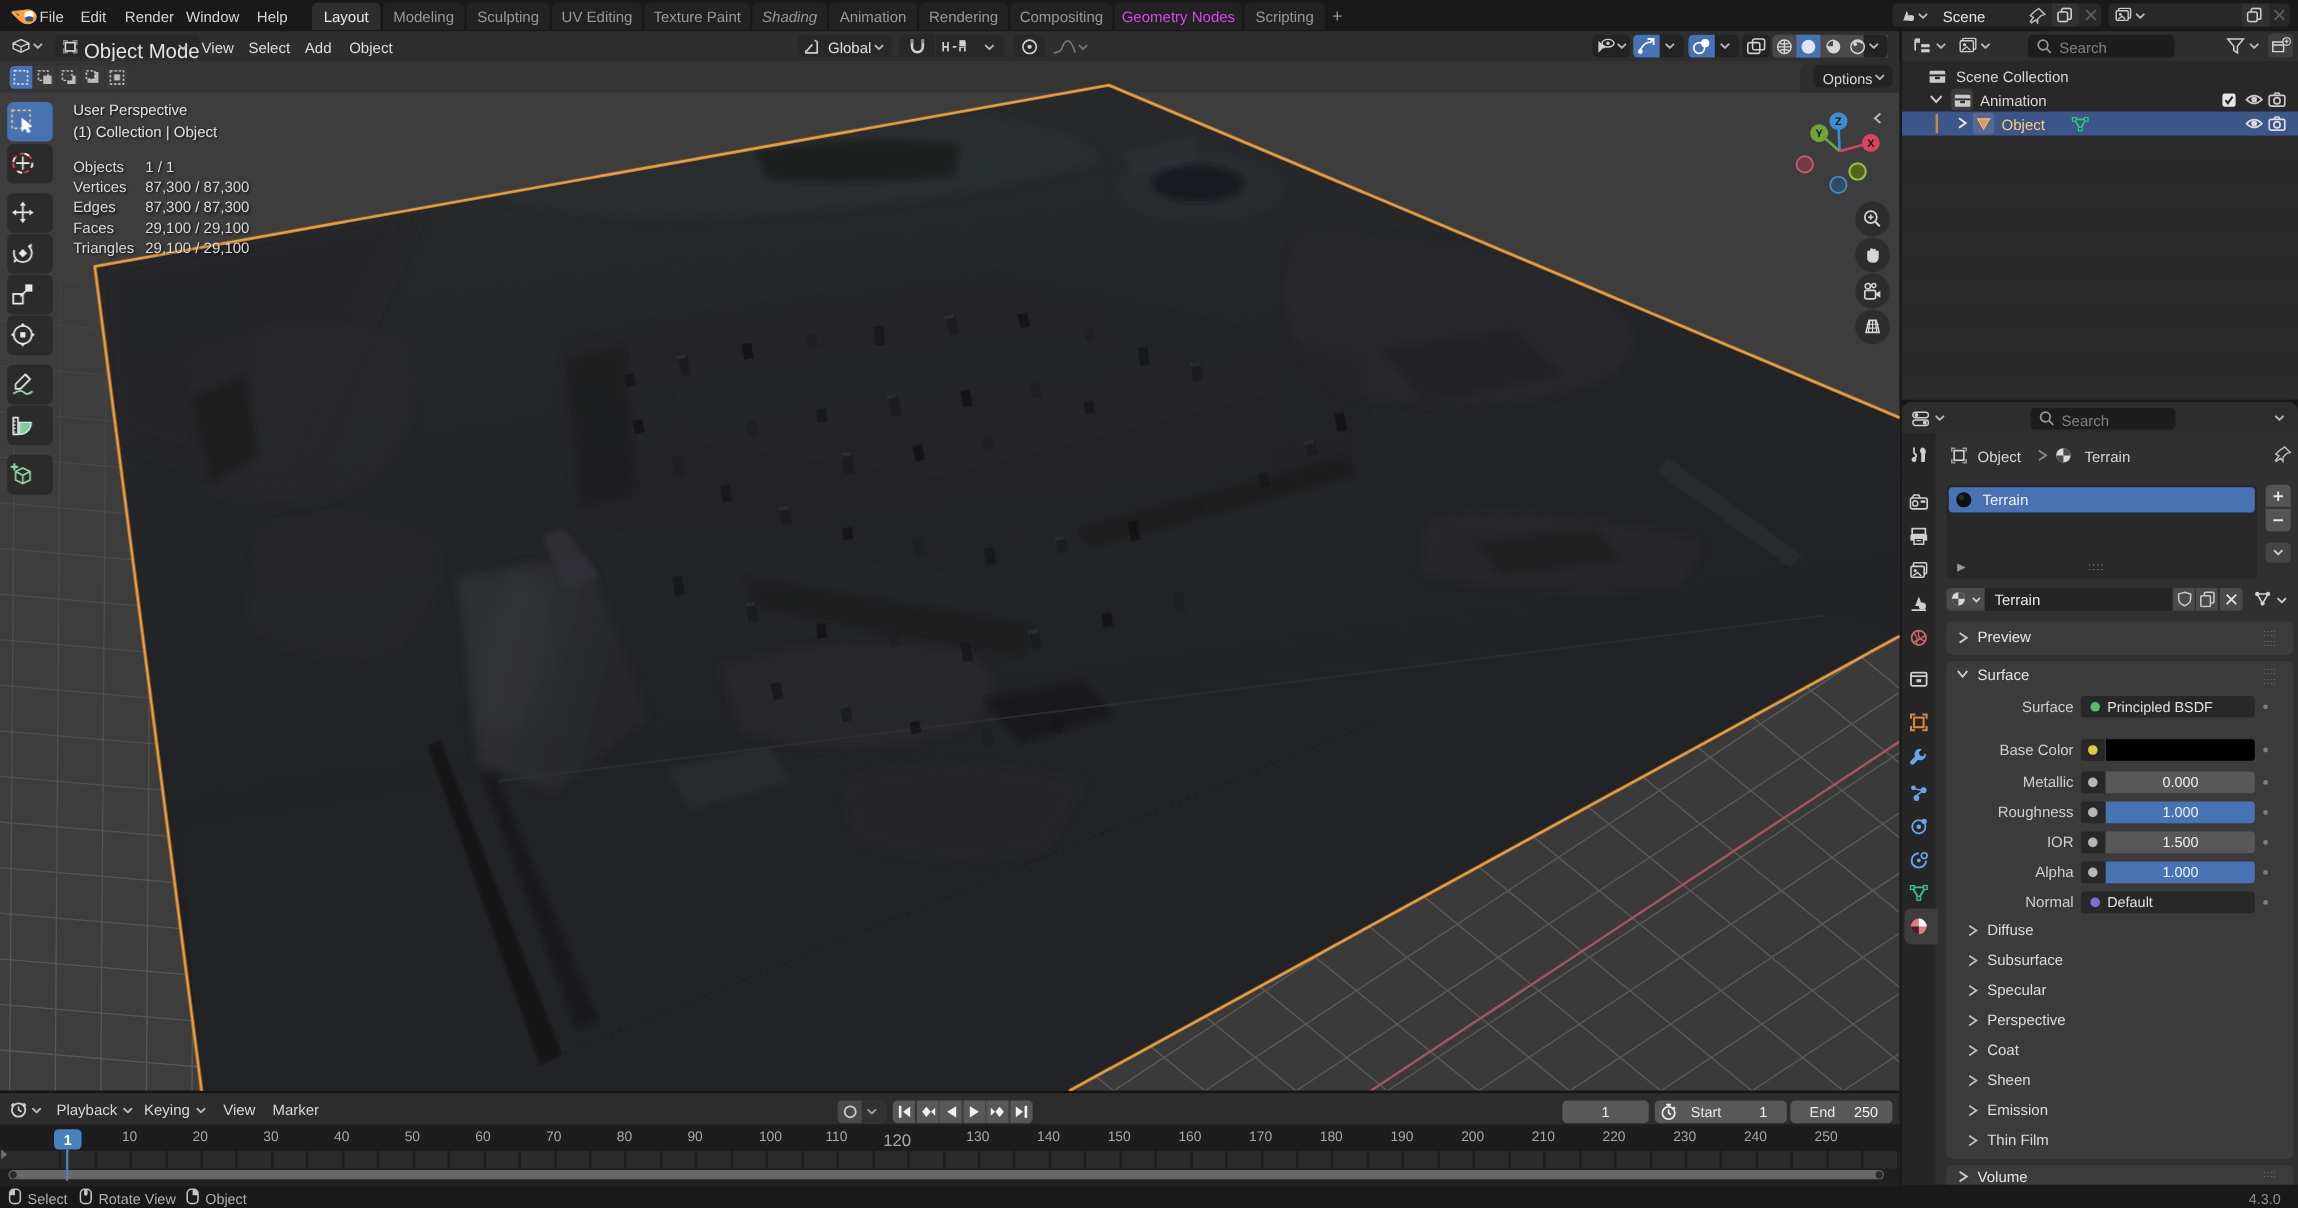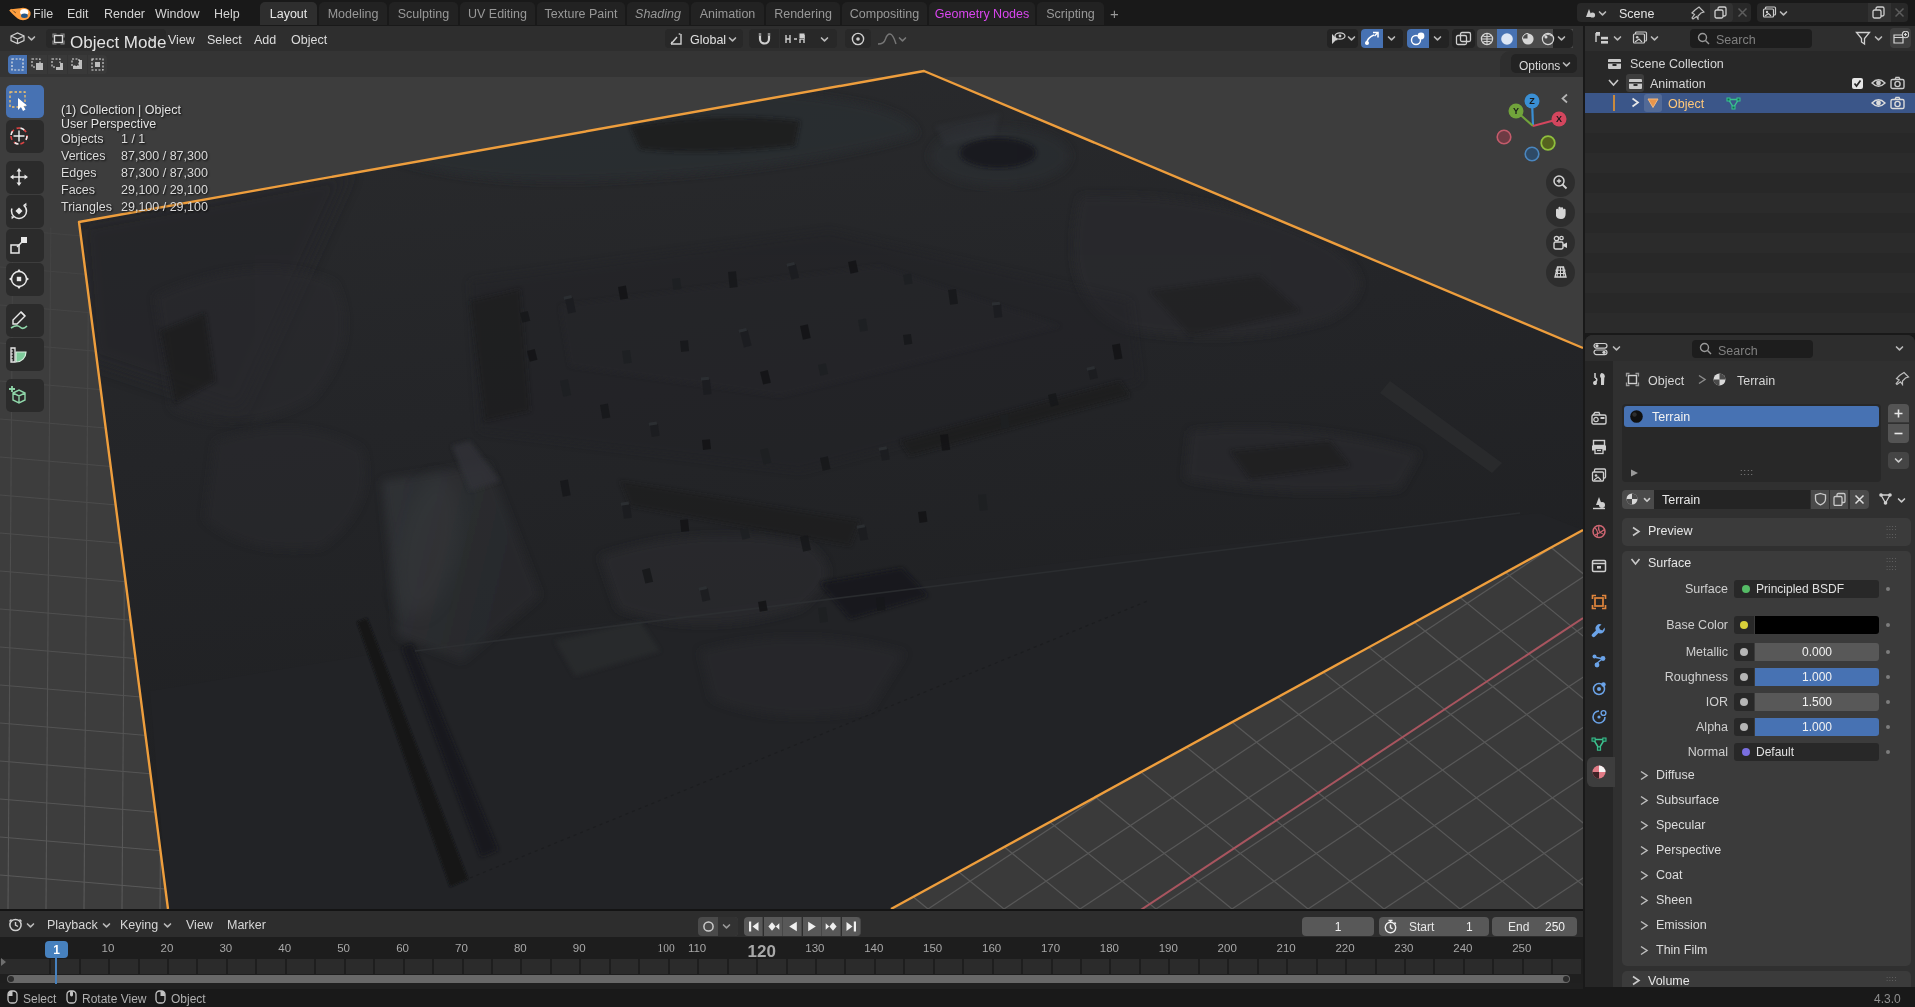--- a/index.html
+++ b/index.html
@@ -688,21 +688,21 @@
   </svg>
 <svg class="ic" style="left:8px;top:343px" width="22" height="22" viewBox="0 0 22 22">
     <path d="M3 19 L3 5 L7 5 L7 19 Z" fill="none" stroke="#e8e8e8" stroke-width="1.3"></path>
     <path d="M3 8 L5 8 M3 11 L5 11 M3 14 L5 14 M3 17 L5 17" stroke="#e8e8e8" stroke-width="1"></path>
     <path d="M8 19 A10 10 0 0 0 18 9 L8 9 Z" fill="#7ecb9b" stroke="#d8f0e0" stroke-width="1.2"></path>
   </svg>
 <svg class="ic" style="left:7px;top:384px" width="22" height="22" viewBox="0 0 22 22">
     <path d="M6 9 L12 6 L18 9 L18 16 L12 19 L6 16 Z M6 9 L12 12 L18 9 M12 12 L12 19" fill="none" stroke="#8fd6a9" stroke-width="1.4"></path>
     <path d="M5 2 L5 8 M2 5 L8 5" stroke="#8fd6a9" stroke-width="1.8"></path>
   </svg>
-<div class="txt" style="left:61px;top:86px;color:#e2e2e2;font-size:12.5px;font-weight:400;text-shadow:1px 1px 2px rgba(0,0,0,0.8);margin-top:32px;">User Perspective</div>
+<div class="txt" style="left:61px;top:86px;color:#e2e2e2;font-size:12.5px;font-weight:400;text-shadow:1px 1px 2px rgba(0,0,0,0.8);">User Perspective</div>
 <div class="txt" style="left:61px;top:104px;color:#e2e2e2;font-size:12.5px;font-weight:400;text-shadow:1px 1px 2px rgba(0,0,0,0.8);">(1) Collection | Object</div>
 <div class="txt" style="left:61px;top:133px;color:#dadada;font-size:12.5px;font-weight:400;text-shadow:1px 1px 2px rgba(0,0,0,0.8);">Objects</div>
 <div class="txt" style="left:121px;top:133px;color:#dadada;font-size:12.5px;font-weight:400;text-shadow:1px 1px 2px rgba(0,0,0,0.8);">1 / 1</div>
 <div class="txt" style="left:61px;top:150px;color:#dadada;font-size:12.5px;font-weight:400;text-shadow:1px 1px 2px rgba(0,0,0,0.8);">Vertices</div>
 <div class="txt" style="left:121px;top:150px;color:#dadada;font-size:12.5px;font-weight:400;text-shadow:1px 1px 2px rgba(0,0,0,0.8);">87,300 / 87,300</div>
 <div class="txt" style="left:61px;top:167px;color:#dadada;font-size:12.5px;font-weight:400;text-shadow:1px 1px 2px rgba(0,0,0,0.8);">Edges</div>
 <div class="txt" style="left:121px;top:167px;color:#dadada;font-size:12.5px;font-weight:400;text-shadow:1px 1px 2px rgba(0,0,0,0.8);">87,300 / 87,300</div>
 <div class="txt" style="left:61px;top:184px;color:#dadada;font-size:12.5px;font-weight:400;text-shadow:1px 1px 2px rgba(0,0,0,0.8);">Faces</div>
 <div class="txt" style="left:121px;top:184px;color:#dadada;font-size:12.5px;font-weight:400;text-shadow:1px 1px 2px rgba(0,0,0,0.8);">29,100 / 29,100</div>
 <div class="txt" style="left:61px;top:201px;color:#dadada;font-size:12.5px;font-weight:400;text-shadow:1px 1px 2px rgba(0,0,0,0.8);">Triangles</div>
@@ -1178,23 +1178,23 @@
 <div class="abs" style="left:0px;top:937px;width:1583px;height:22px;background:#1d1d1d"></div>
 <div class="txt" style="left:88.0145px;top:943px;width:40px;text-align:center;color:#a8a8a8;font-size:11.5px;font-weight:400;">10</div>
 <div class="txt" style="left:146.9195px;top:943px;width:40px;text-align:center;color:#a8a8a8;font-size:11.5px;font-weight:400;">20</div>
 <div class="txt" style="left:205.8245px;top:943px;width:40px;text-align:center;color:#a8a8a8;font-size:11.5px;font-weight:400;">30</div>
 <div class="txt" style="left:264.72950000000003px;top:943px;width:40px;text-align:center;color:#a8a8a8;font-size:11.5px;font-weight:400;">40</div>
 <div class="txt" style="left:323.6345px;top:943px;width:40px;text-align:center;color:#a8a8a8;font-size:11.5px;font-weight:400;">50</div>
 <div class="txt" style="left:382.53950000000003px;top:943px;width:40px;text-align:center;color:#a8a8a8;font-size:11.5px;font-weight:400;">60</div>
 <div class="txt" style="left:441.4445px;top:943px;width:40px;text-align:center;color:#a8a8a8;font-size:11.5px;font-weight:400;">70</div>
 <div class="txt" style="left:500.34950000000003px;top:943px;width:40px;text-align:center;color:#a8a8a8;font-size:11.5px;font-weight:400;">80</div>
 <div class="txt" style="left:559.2545px;top:943px;width:40px;text-align:center;color:#a8a8a8;font-size:11.5px;font-weight:400;">90</div>
-<div class="txt" style="left:646px;top:943px;width:40px;text-align:center;color:#a8a8a8;font-size:11.5px;font-weight:400;font-family:Liberation Serif, serif;">100</div>
+<div class="txt" style="left:622px;top:943px;width:40px;text-align:center;color:#a8a8a8;font-size:11.5px;font-weight:400;">100</div>
 <div class="txt" style="left:677.0645000000001px;top:943px;width:40px;text-align:center;color:#a8a8a8;font-size:11.5px;font-weight:400;">110</div>
-<div class="txt" style="left:735.9695px;top:943px;width:40px;text-align:right;color:#a8a8a8;font-size:17px;font-weight:700;">120</div>
+<div class="txt" style="left:735.9695px;top:943px;width:40px;text-align:left;color:#a8a8a8;font-size:14px;font-weight:400;">120</div>
 <div class="txt" style="left:794.8745px;top:943px;width:40px;text-align:center;color:#a8a8a8;font-size:11.5px;font-weight:400;">130</div>
 <div class="txt" style="left:853.7795px;top:943px;width:40px;text-align:center;color:#a8a8a8;font-size:11.5px;font-weight:400;">140</div>
 <div class="txt" style="left:912.6845000000001px;top:943px;width:40px;text-align:center;color:#a8a8a8;font-size:11.5px;font-weight:400;">150</div>
 <div class="txt" style="left:971.5895px;top:943px;width:40px;text-align:center;color:#a8a8a8;font-size:11.5px;font-weight:400;">160</div>
 <div class="txt" style="left:1030.4945px;top:943px;width:40px;text-align:center;color:#a8a8a8;font-size:11.5px;font-weight:400;">170</div>
 <div class="txt" style="left:1089.3995px;top:943px;width:40px;text-align:center;color:#a8a8a8;font-size:11.5px;font-weight:400;">180</div>
 <div class="txt" style="left:1148.3045px;top:943px;width:40px;text-align:center;color:#a8a8a8;font-size:11.5px;font-weight:400;">190</div>
 <div class="txt" style="left:1207.2095000000002px;top:943px;width:40px;text-align:center;color:#a8a8a8;font-size:11.5px;font-weight:400;">200</div>
 <div class="txt" style="left:1266.1145000000001px;top:943px;width:40px;text-align:center;color:#a8a8a8;font-size:11.5px;font-weight:400;">210</div>
 <div class="txt" style="left:1325.0195px;top:943px;width:40px;text-align:center;color:#a8a8a8;font-size:11.5px;font-weight:400;">220</div>

